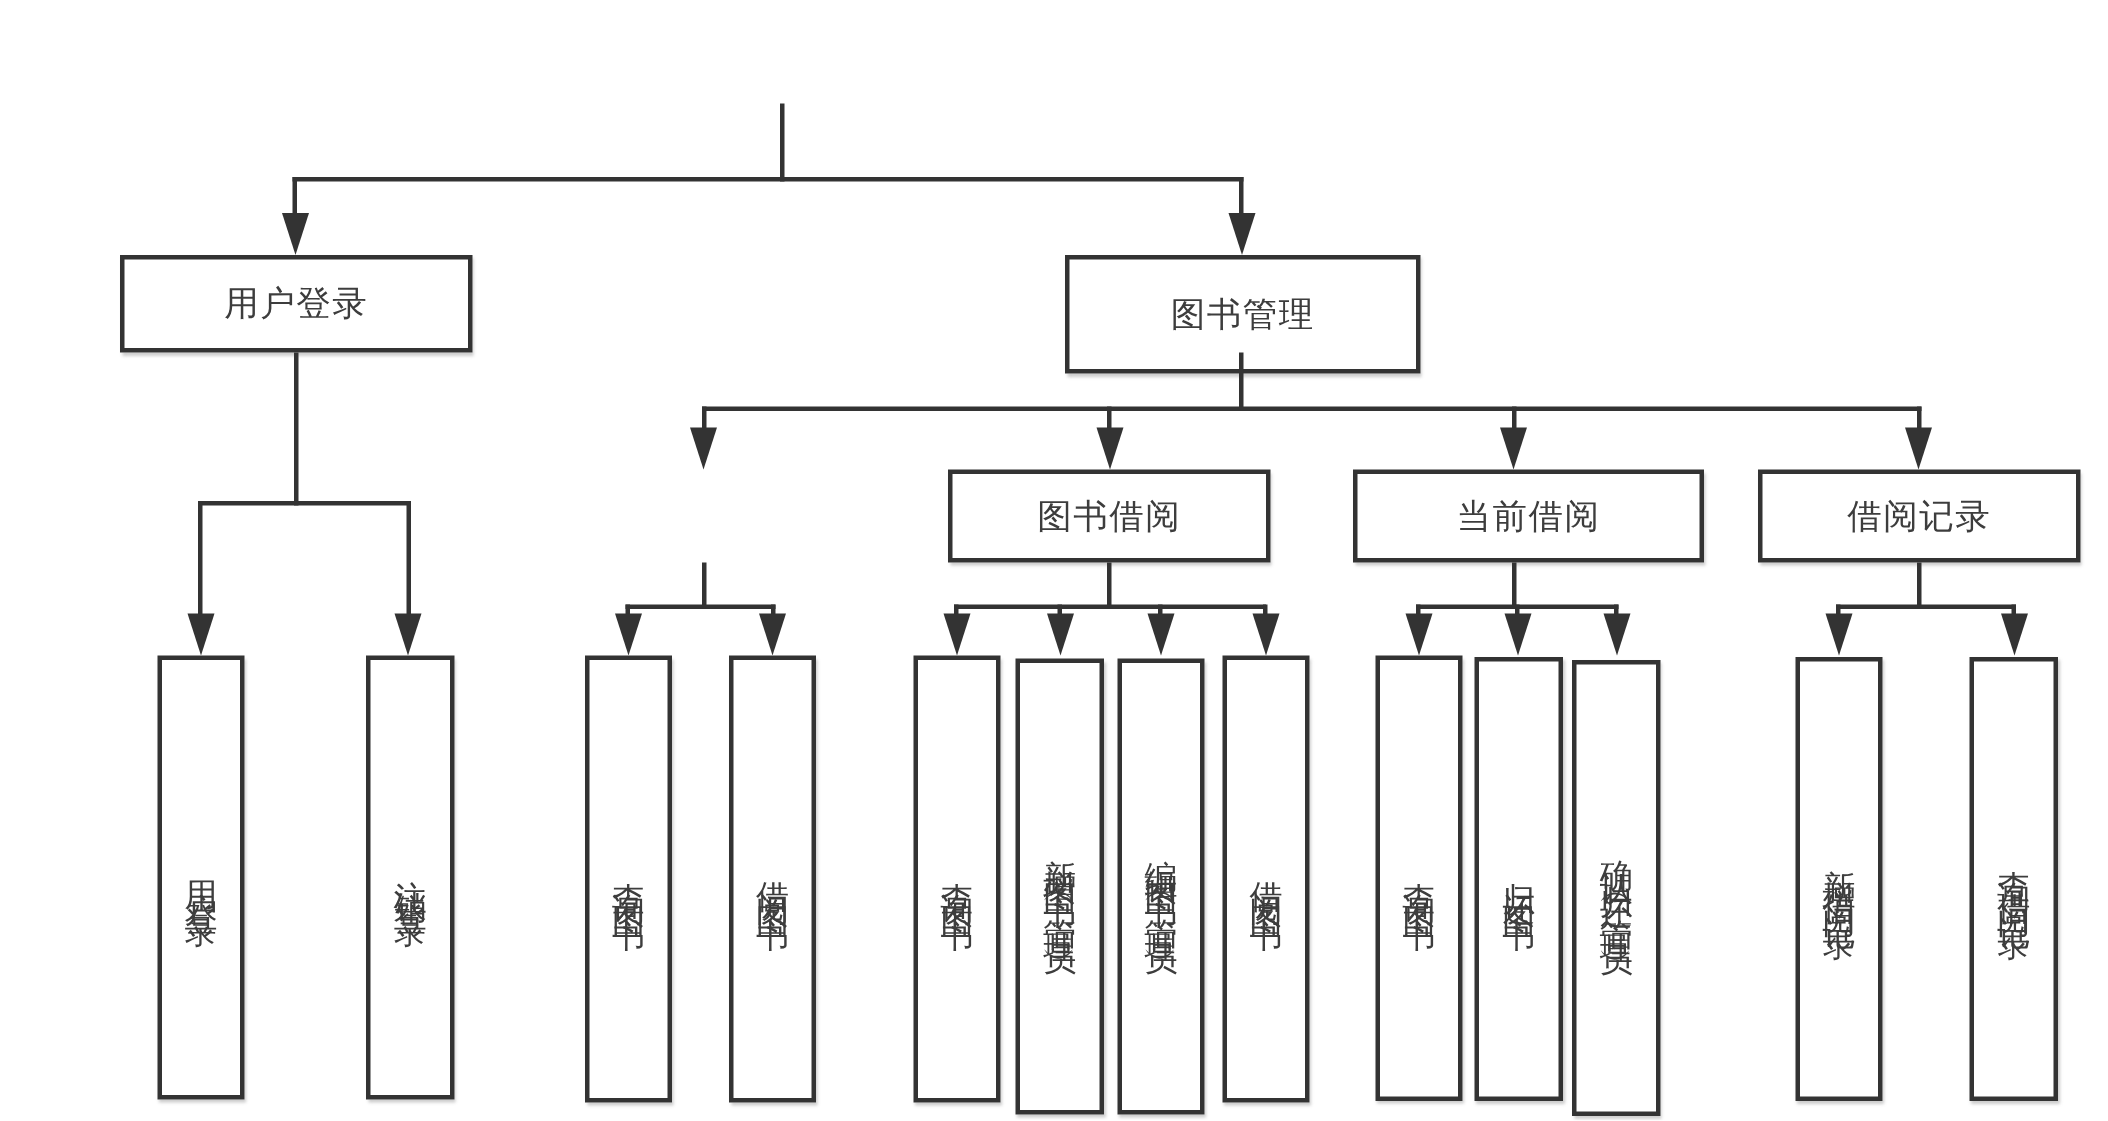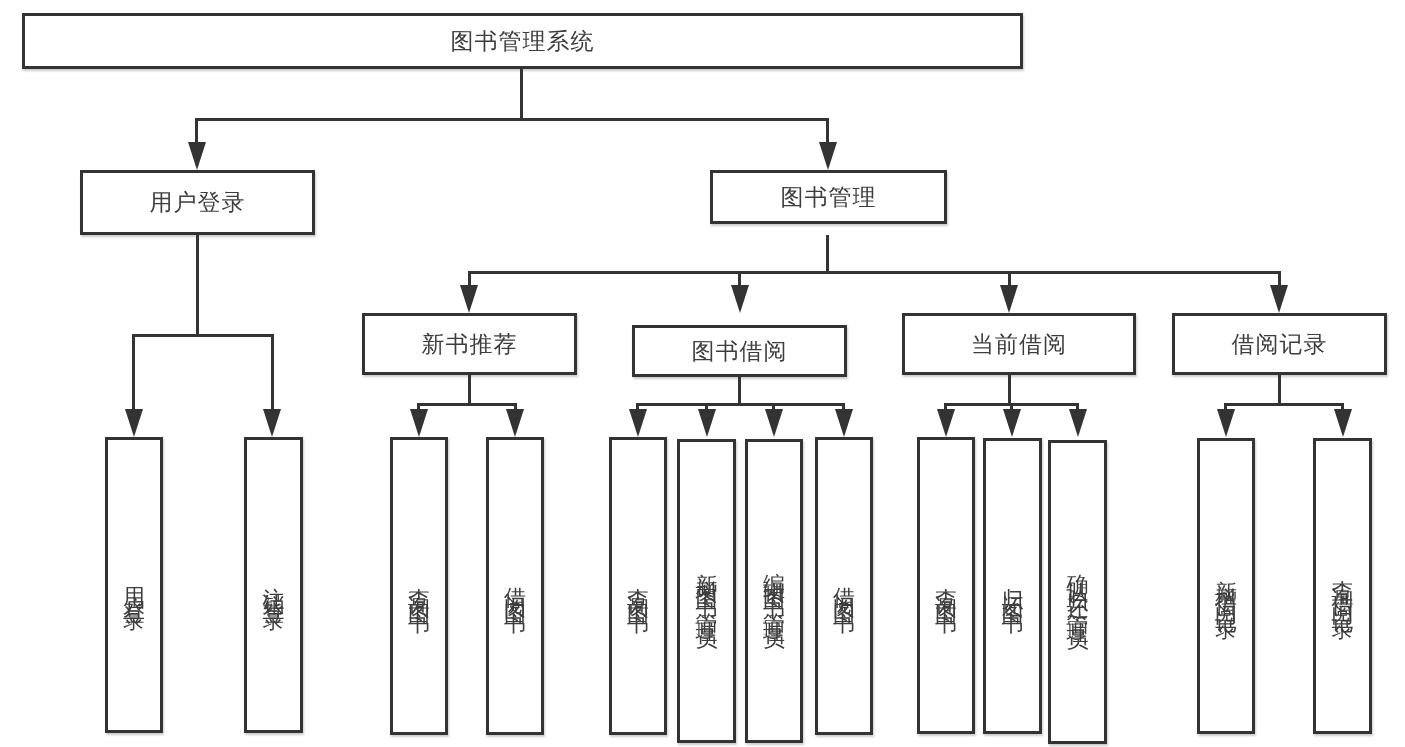--- a/index.html
+++ b/index.html
@@ -28,52 +28,50 @@
     position:absolute;left:1183px;top:712px;width:220px;
     font-size:20px;color:#c3c5c9;letter-spacing:1px;white-space:nowrap;
     text-shadow:0 0 1px #ffffff;
   }
 </style>
 </head>
 <body>
 
 <div class="stage">
 
-  <div class="box" style="left:22px;top:13px;width:1001px;height:56px">图书管理系统</div>
 
   <div class="vline" style="left:520px;top:69px;height:52px"></div>
   <div class="hline" style="left:195px;top:118px;width:634px"></div>
   <div class="vline" style="left:195px;top:118px;height:26px"></div>
   <div class="arrow" style="left:188px;top:142px"></div>
   <div class="vline" style="left:826px;top:118px;height:26px"></div>
   <div class="arrow" style="left:819px;top:142px"></div>
 
   <div class="box" style="left:80px;top:170px;width:235px;height:65px">用户登录</div>
-  <div class="box" style="left:710px;top:170px;width:237px;height:54px">图书管理</div>
+  <div class="box" style="left:710px;top:170px;width:237px;height:79px">图书管理</div>
 
   <div class="vline" style="left:196px;top:235px;height:102px"></div>
   <div class="hline" style="left:132px;top:334px;width:142px"></div>
   <div class="vline" style="left:132px;top:334px;height:77px"></div>
   <div class="arrow" style="left:125px;top:409px"></div>
   <div class="vline" style="left:271px;top:334px;height:77px"></div>
   <div class="arrow" style="left:263px;top:409px"></div>
 
   <div class="vline" style="left:826px;top:235px;height:39px"></div>
   <div class="hline" style="left:468px;top:271px;width:813px"></div>
   <div class="vline" style="left:468px;top:271px;height:16px"></div>
   <div class="arrow" style="left:460px;top:285px"></div>
   <div class="vline" style="left:738px;top:271px;height:16px"></div>
   <div class="arrow" style="left:731px;top:285px"></div>
   <div class="vline" style="left:1008px;top:271px;height:16px"></div>
   <div class="arrow" style="left:1000px;top:285px"></div>
   <div class="vline" style="left:1278px;top:271px;height:16px"></div>
   <div class="arrow" style="left:1270px;top:285px"></div>
 
-  <div class="box" style="left:362px;top:313px;width:215px;height:62px">新书推荐</div>
-  <div class="box" style="left:632px;top:325px;width:215px;height:52px">图书借阅</div>
+  <div class="box" style="left:632px;top:313px;width:215px;height:62px">图书借阅</div>
   <div class="box" style="left:902px;top:313px;width:234px;height:62px">当前借阅</div>
   <div class="box" style="left:1172px;top:313px;width:215px;height:62px">借阅记录</div>
 
   <div class="vline" style="left:468px;top:375px;height:31px"></div>
   <div class="hline" style="left:417px;top:403px;width:100px"></div>
   <div class="vline" style="left:417px;top:403px;height:8px"></div>
   <div class="arrow" style="left:410px;top:409px"></div>
   <div class="vline" style="left:514px;top:403px;height:8px"></div>
   <div class="arrow" style="left:506px;top:409px"></div>
 

